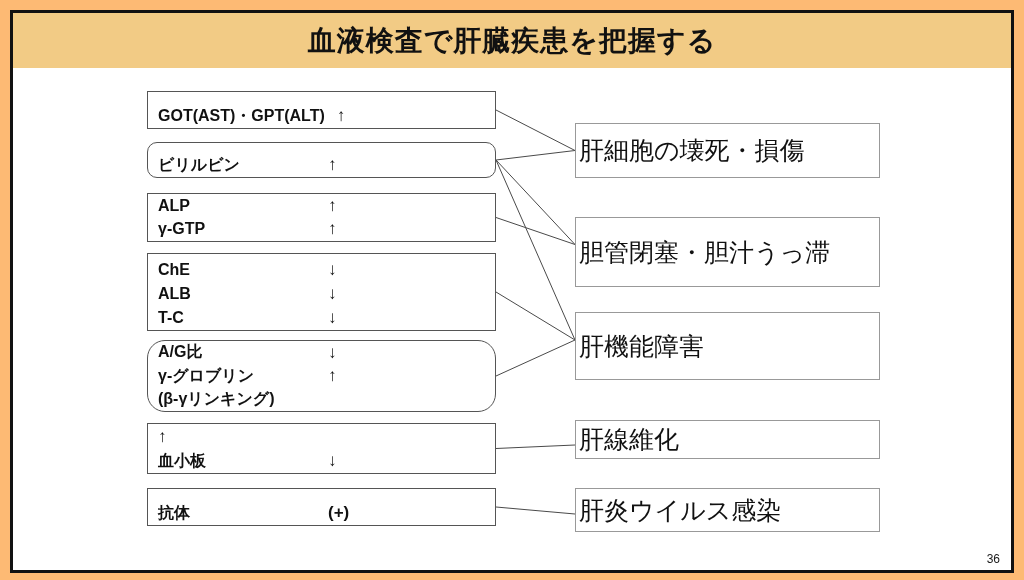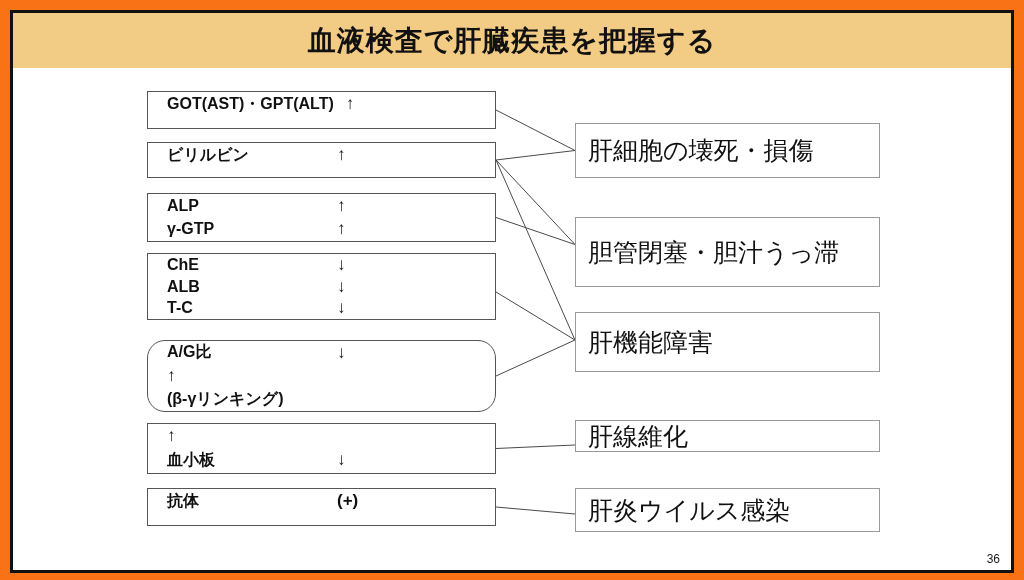--- a/index.html
+++ b/index.html
@@ -1,20 +1,20 @@
 <!DOCTYPE html>
 <html><head>
 <meta charset="utf-8">
 <style>
   html, body { margin: 0; padding: 0; background: #ffffff; }
   .slide {
     position: relative;
     width: 1024px;
     height: 580px;
-    background: #f97316;
+    background: #fdba74;
     font-family: "Liberation Sans", sans-serif;
     overflow: hidden;
   }
   .frame {
     position: absolute;
     left: 10px; top: 10px;
     width: 1004px; height: 563px;
     box-sizing: border-box;
     border: 3px solid #111111;
     background: #ffffff;
@@ -42,22 +42,22 @@
   }
   .lbox {
     position: absolute;
     left: 147px;
     width: 349px;
     box-sizing: border-box;
     background: #ffffff;
     border: 1px solid #555555;
     display: flex;
     flex-direction: column;
-    justify-content: flex-start;
-    padding-left: 19px;
+    justify-content: flex-end;
+    padding-left: 10px;
     z-index: 2;
   }
   .lrow {
     display: flex;
     align-items: center;
     height: 24px;
     white-space: nowrap;
   }
   .lrow .lbl {
     min-width: 158px;
@@ -73,21 +73,21 @@
   }
   .rbox {
     position: absolute;
     left: 575px;
     width: 305px;
     box-sizing: border-box;
     background: #ffffff;
     border: 1px solid #999999;
     display: flex;
     align-items: center;
-    padding-left: 12px;
+    padding-left: 3px;
     z-index: 2;
   }
   .rbox .rlbl {
     font-size: 25px;
     color: #111111;
     white-space: nowrap;
   }
   .footer-copyright {
     position: absolute;
     left: 25px; top: 551px;
@@ -124,56 +124,57 @@
       <line x1="496" y1="507" x2="575" y2="514" stroke="#4a4a4a" stroke-width="1"></line>
     </svg>
 
   <div id="left-col">
       <div class="lbox" style="top: 91px; height: 38px;">
         <div class="lrow">
           <span class="lbl">GOT(AST)・GPT(ALT)</span>
           <span class="val">↑</span>
         </div>
       </div>
-      <div class="lbox" style="top: 142px; height: 36px;">
+      <div class="lbox" style="top: 142px; height: 36px; border-radius: 10px;">
         <div class="lrow">
           <span class="lbl">ビリルビン</span>
           <span class="val">↑</span>
         </div>
       </div>
       <div class="lbox" style="top: 193px; height: 49px;">
         <div class="lrow">
           <span class="lbl">ALP</span>
           <span class="val">↑</span>
         </div>
         <div class="lrow">
           <span class="lbl">γ-GTP</span>
           <span class="val">↑</span>
         </div>
       </div>
-      <div class="lbox" style="top: 253px; height: 67px;">
+      <div class="lbox" style="top: 253px; height: 78px;">
         <div class="lrow">
           <span class="lbl">ChE</span>
           <span class="val">↓</span>
         </div>
         <div class="lrow">
           <span class="lbl">ALB</span>
           <span class="val">↓</span>
         </div>
         <div class="lrow">
           <span class="lbl">T-C</span>
           <span class="val">↓</span>
         </div>
       </div>
       <div class="lbox" style="top: 340px; height: 72px; border-radius: 18px;">
         <div class="lrow">
           <span class="lbl">A/G比</span>
           <span class="val">↓</span>
         </div>
         <div class="lrow">
+          <span class="lbl">γ-グロブリン</span>
           <span class="val">↑</span>
         </div>
         <div class="lrow">
           <span class="lbl">(β-γリンキング)</span>
           <span class="val"></span>
         </div>
       </div>
       <div class="lbox" style="top: 423px; height: 51px;">
         <div class="lrow">
           <span class="val">↑</span>
@@ -190,24 +191,24 @@
         </div>
       </div>
     </div>
   <div id="right-col">
       <div class="rbox" style="top: 123px; height: 55px;">
         <span class="rlbl">肝細胞の壊死・損傷</span>
       </div>
       <div class="rbox" style="top: 217px; height: 70px;">
         <span class="rlbl">胆管閉塞・胆汁うっ滞</span>
       </div>
-      <div class="rbox" style="top: 312px; height: 60px; text-align: center;">
+      <div class="rbox" style="top: 312px; height: 68px; text-align: center;">
         <span class="rlbl">肝機能障害</span>
       </div>
-      <div class="rbox" style="top: 420px; height: 32px;">
+      <div class="rbox" style="top: 420px; height: 39px;">
         <span class="rlbl">肝線維化</span>
       </div>
       <div class="rbox" style="top: 488px; height: 44px;">
         <span class="rlbl">肝炎ウイルス感染</span>
       </div>
     </div>
 
   <span class="footer-page">36</span>
 </div>
 

